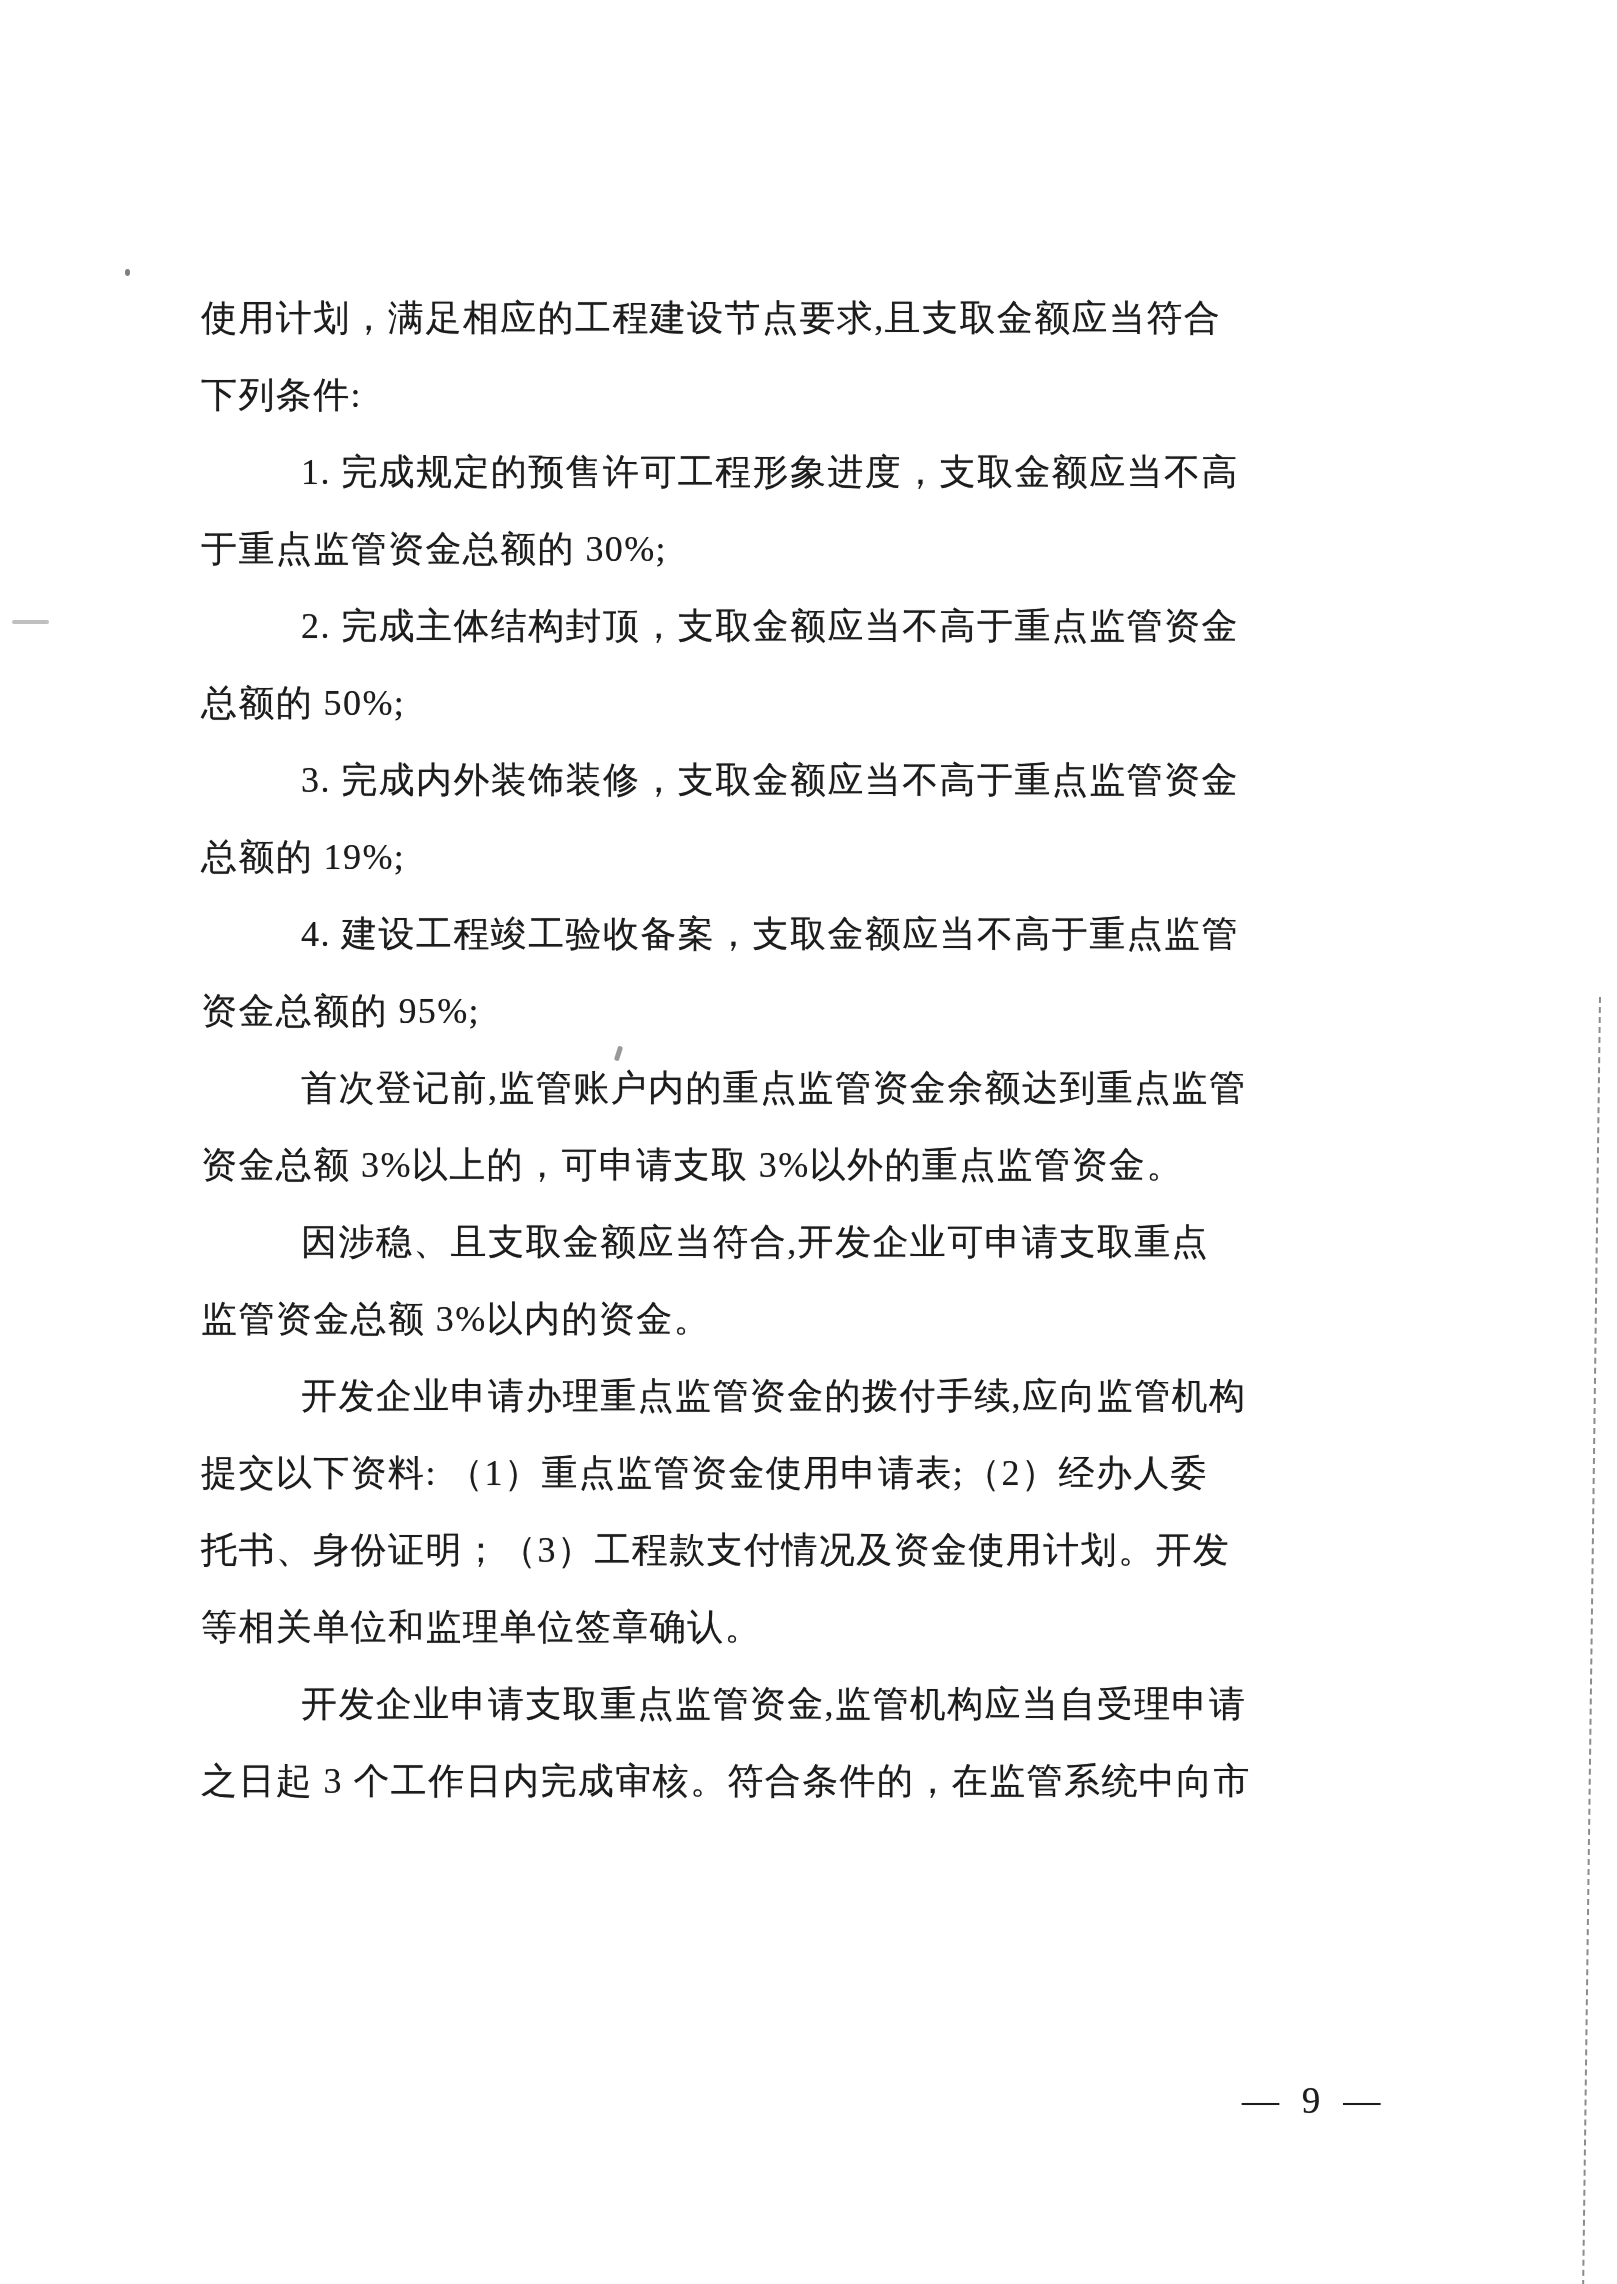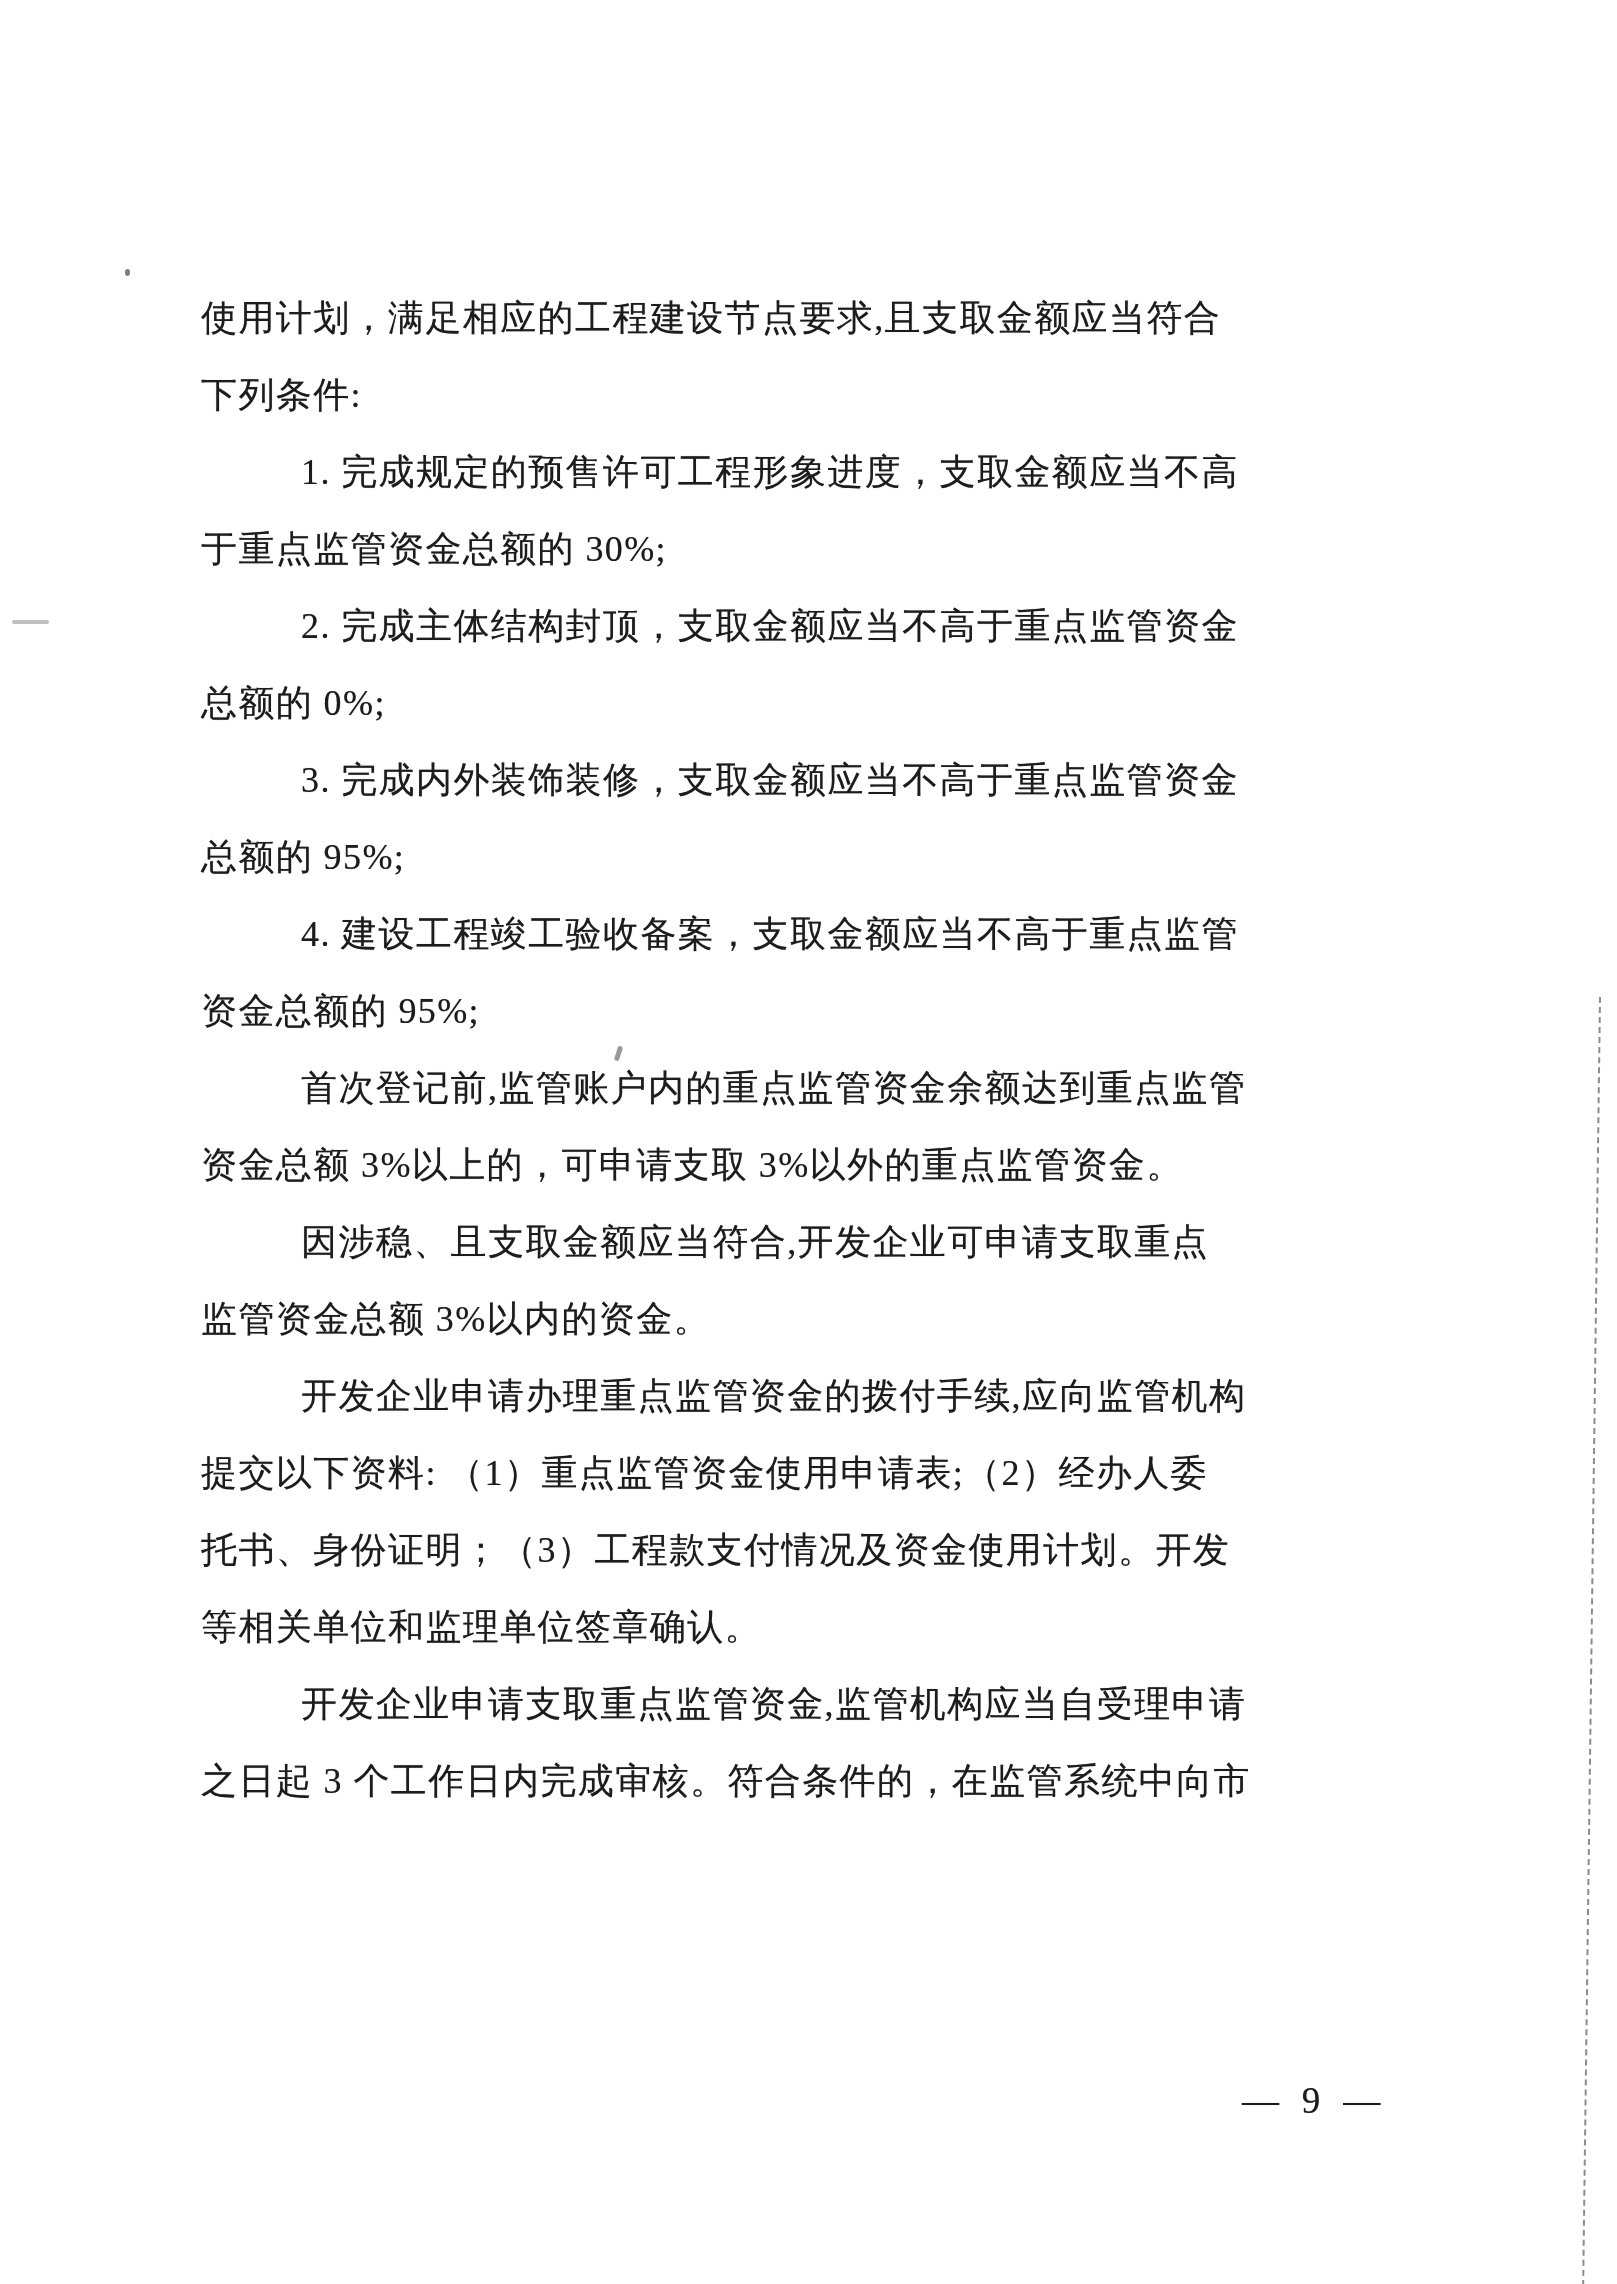--- a/index.html
+++ b/index.html
@@ -86,23 +86,23 @@
 <body>
 
 <div class="page">
 
   <div class="text-block">
       <div class="line">使用计划，满足相应的工程建设节点要求,且支取金额应当符合</div>
       <div class="line">下列条件:</div>
       <div class="line indent">1. 完成规定的预售许可工程形象进度，支取金额应当不高</div>
       <div class="line">于重点监管资金总额的 30%;</div>
       <div class="line indent">2. 完成主体结构封顶，支取金额应当不高于重点监管资金</div>
-      <div class="line">总额的 0%;</div>
+      <div class="line">总额的 50%;</div>
       <div class="line indent">3. 完成内外装饰装修，支取金额应当不高于重点监管资金</div>
-      <div class="line">总额的 95%;</div>
+      <div class="line">总额的 19%;</div>
       <div class="line indent">4. 建设工程竣工验收备案，支取金额应当不高于重点监管</div>
       <div class="line">资金总额的 95%;</div>
       <div class="line indent">首次登记前,监管账户内的重点监管资金余额达到重点监管</div>
       <div class="line">资金总额 3%以上的，可申请支取 3%以外的重点监管资金。</div>
       <div class="line indent">因涉稳、且支取金额应当符合,开发企业可申请支取重点</div>
       <div class="line">监管资金总额 3%以内的资金。</div>
       <div class="line indent">开发企业申请办理重点监管资金的拨付手续,应向监管机构</div>
       <div class="line">提交以下资料: （1）重点监管资金使用申请表;（2）经办人委</div>
       <div class="line">托书、身份证明；（3）工程款支付情况及资金使用计划。开发</div>
       <div class="line">等相关单位和监理单位签章确认。</div>

